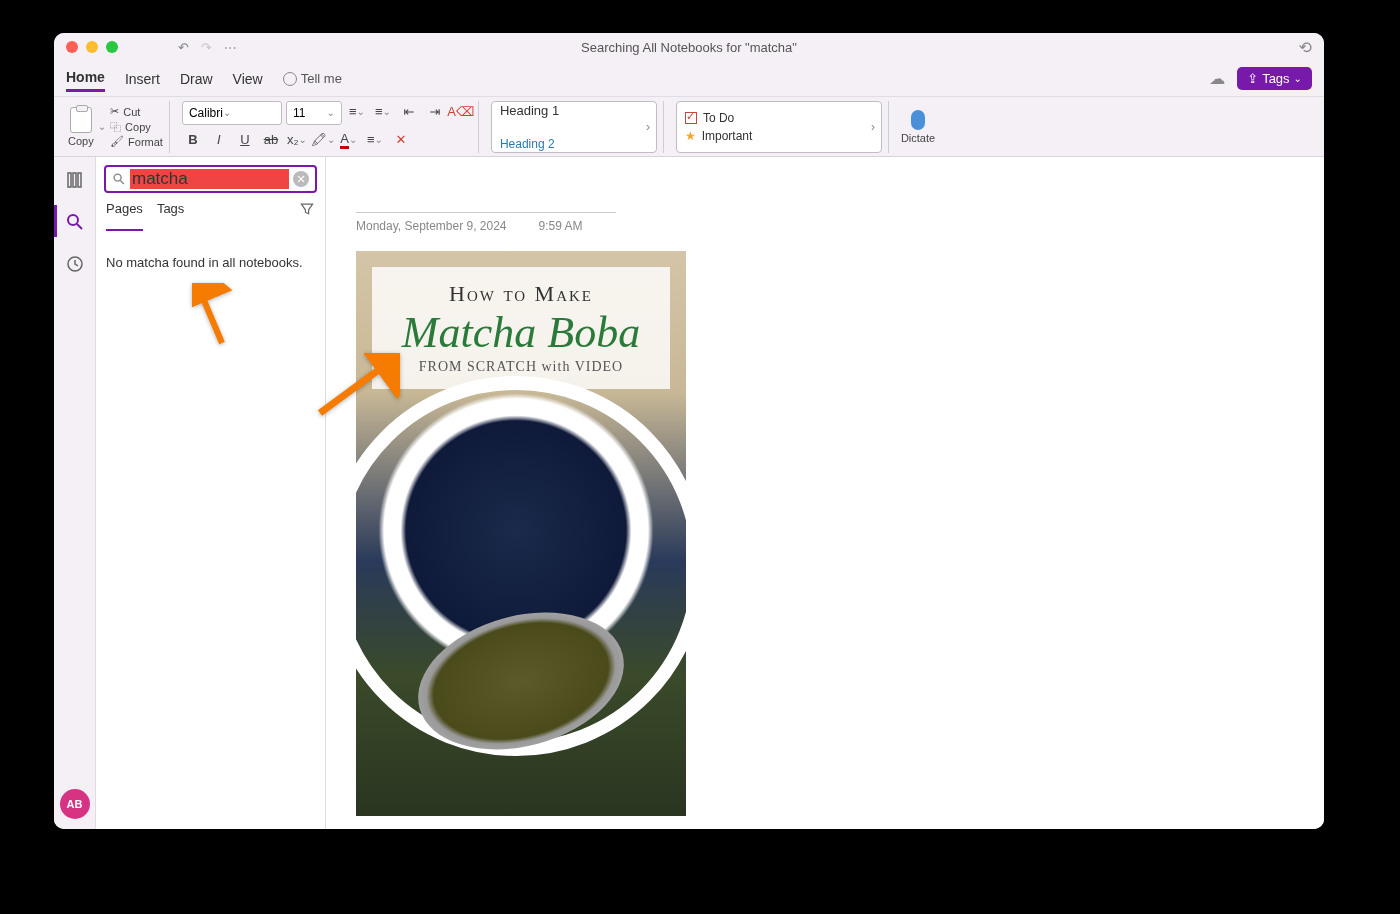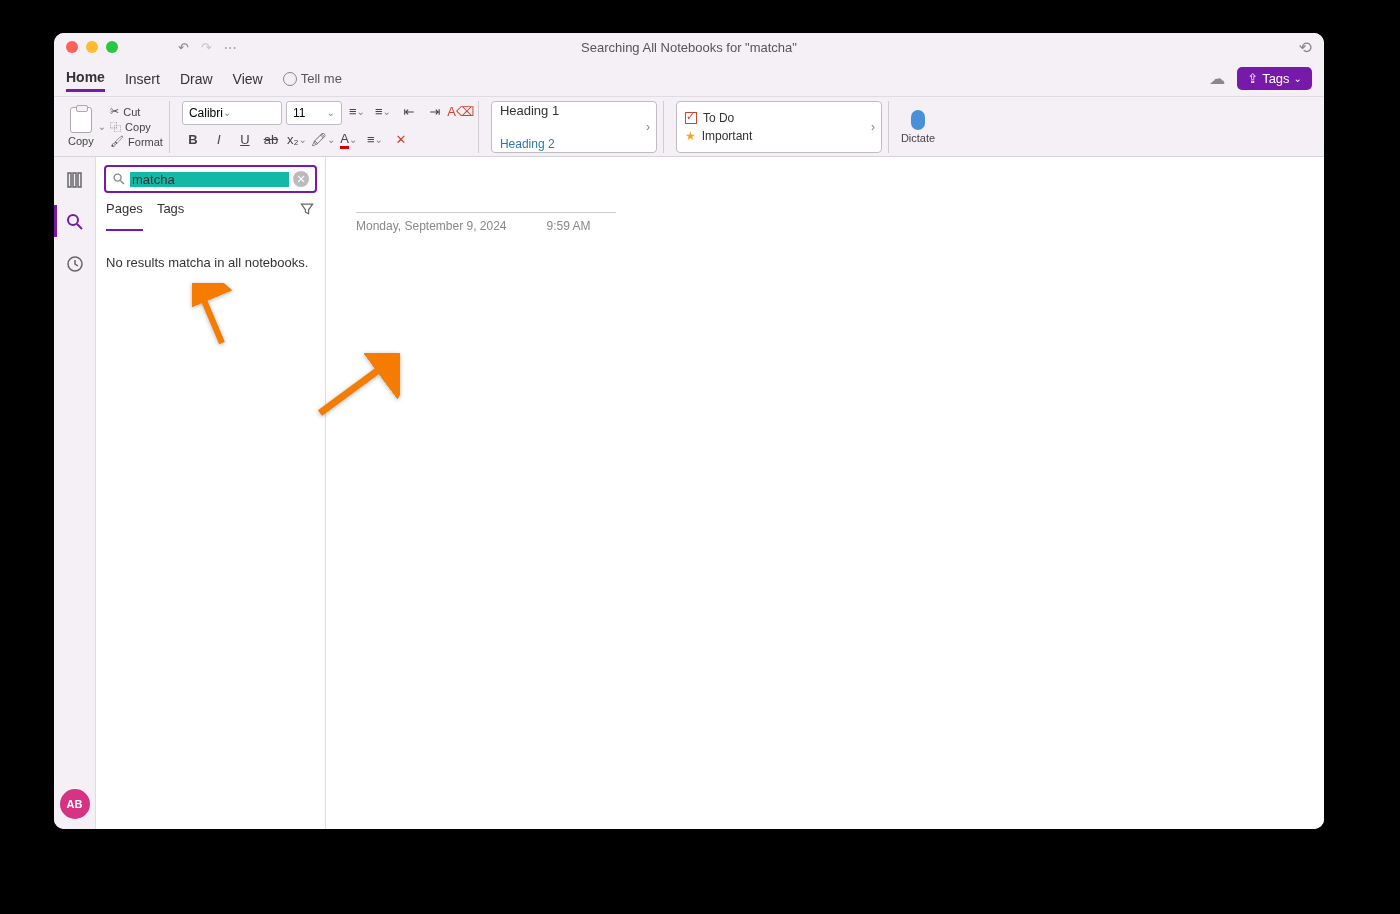--- a/index.html
+++ b/index.html
@@ -47,29 +47,29 @@
 .mic{width:14px;height:20px;background:#4a90d9;border-radius:7px;position:relative;}
 .content{display:flex;height:672px;}
 .rail{width:42px;background:#f4f0f6;border-right:1px solid #e0dce4;display:flex;flex-direction:column;align-items:center;padding-top:12px;gap:20px;position:relative;}
 .rail-icon{width:22px;height:22px;color:#666;display:flex;align-items:center;justify-content:center;font-size:18px;}
 .rail-icon.active{color:#7719aa;}
 .rail-active-bar{position:absolute;left:0;top:48px;width:3px;height:32px;background:#7719aa;}
 .avatar{position:absolute;bottom:10px;width:30px;height:30px;border-radius:50%;background:#d63384;color:#fff;display:flex;align-items:center;justify-content:center;font-size:11px;font-weight:600;}
 .search-panel{width:230px;background:#fff;border-right:1px solid #e0dce4;padding:8px;}
 .search-box{border:2px solid #7719aa;border-radius:4px;height:28px;display:flex;align-items:center;padding:0 6px;gap:4px;background:#fff;}
 .search-box svg{flex-shrink:0;}
-.search-text{flex:1;font-size:13px;color:#333;background:#14b8a6;padding:0 2px;}
+.search-text{flex:1;font-size:17px;color:#333;background:#ef4444;padding:0 2px;}
 .clear{width:16px;height:16px;border-radius:50%;background:#bbb;color:#fff;display:flex;align-items:center;justify-content:center;font-size:11px;}
 .sub-tabs{display:flex;gap:14px;margin-top:8px;font-size:13px;color:#333;padding:0 2px;}
 .sub-tab.active{border-bottom:2px solid #7719aa;padding-bottom:13px;font-weight:500;}
 .filter{margin-left:auto;color:#666;}
 .no-results{font-size:13px;color:#333;margin-top:24px;padding:0 2px;}
 .page-area{flex:1;background:#fff;padding:24px 30px;position:relative;overflow:hidden;}
 .note-title-line{border-bottom:1px solid #ccc;width:260px;height:32px;margin-bottom:6px;}
-.note-meta{display:flex;gap:40px;font-size:12px;color:#888;margin-bottom:18px;}
+.note-meta{display:flex;gap:32px;font-size:12px;color:#888;margin-bottom:18px;}
 .note-img{width:330px;height:565px;position:relative;overflow:hidden;}
 .img-bg{position:absolute;inset:0;background:linear-gradient(180deg,#d4c5a8 0%,#c8b896 25%,#2a3a5a 55%,#3a4a2a 75%,#2a3520 100%);}
 .img-overlay{position:absolute;top:16px;left:16px;right:16px;background:rgba(255,255,255,0.82);padding:14px 10px;text-align:center;}
 .img-t1{font-family:Georgia,serif;font-size:22px;letter-spacing:2px;color:#333;font-variant:small-caps;}
 .img-t2{font-family:"Brush Script MT",cursive;font-size:44px;color:#2a7a3a;font-style:italic;line-height:1;margin:4px 0;}
 .img-t3{font-family:Georgia,serif;font-size:14px;letter-spacing:1px;color:#555;}
 .bowl{position:absolute;bottom:60px;left:-30px;width:380px;height:380px;border-radius:50%;background:radial-gradient(circle at 50% 40%,#1a2a4a 0%,#0f1a3a 40%,#fff 42%,#fff 48%,transparent 50%);border:14px solid #fff;}
 .spoon{position:absolute;bottom:70px;left:60px;width:210px;height:130px;border-radius:50%;background:radial-gradient(ellipse at center,#5a5a2a 0%,#4a4a1a 60%,#999 65%,#ccc 100%);transform:rotate(-15deg);}
 .arrow{position:absolute;pointer-events:none;}
 .arrow svg{filter:drop-shadow(0 1px 2px rgba(0,0,0,0.3));}
@@ -238,28 +238,38 @@
       </div>
       <div class="sub-tabs">
         <span class="sub-tab active">Pages</span>
         <span class="sub-tab">Tags</span>
         <span class="filter">
           <svg width="16" height="16" viewBox="0 0 20 20">
               <path d="M3 4h14l-5 7v5l-4-2v-3z" fill="none" stroke="#666" stroke-width="1.5"></path>
             </svg>
         </span>
       </div>
-      <div class="no-results">No results matcha in all notebooks.</div>
+      <div class="no-results">No matcha found in all notebooks.</div>
     </div>
 
     <div class="page-area">
       <div class="note-title-line"></div>
       <div class="note-meta">
         <span>Monday, September 9, 2024</span>
         <span>9:59 AM</span>
+      </div>
+      <div class="note-img">
+        <div class="img-bg"></div>
+        <div class="bowl"></div>
+        <div class="spoon"></div>
+        <div class="img-overlay">
+          <div class="img-t1">How to Make</div>
+          <div class="img-t2">Matcha Boba</div>
+          <div class="img-t3">FROM SCRATCH with VIDEO</div>
+        </div>
       </div>
     </div>
   </div>
 </div>
 
 <div class="arrow" style="left:192px;top:283px;">
   <svg width="40" height="70">
       <defs>
         <marker id="ah1" markerWidth="10" markerHeight="10" refX="2" refY="5" orient="auto">
           <path d="M0,0 L10,5 L0,10 z" fill="#f57c00"></path>

